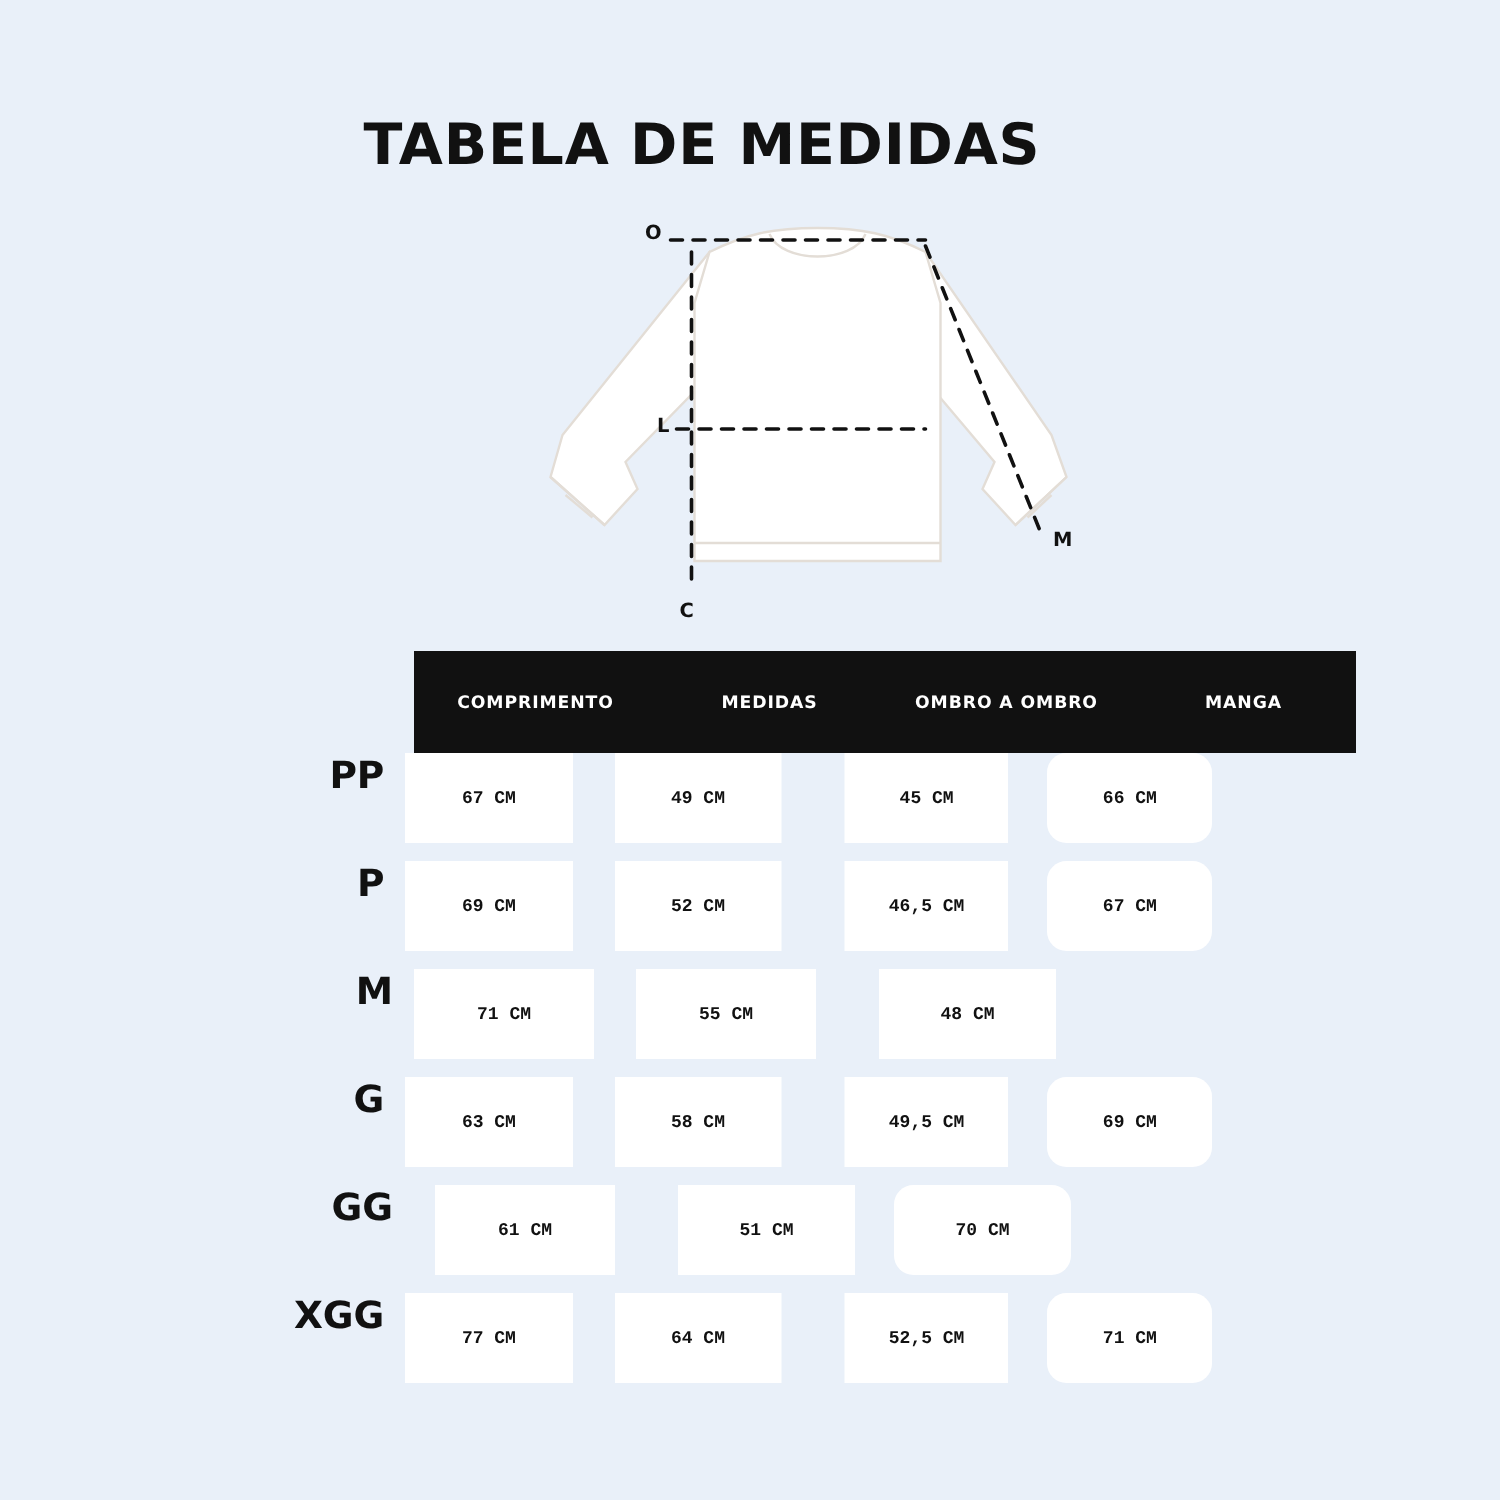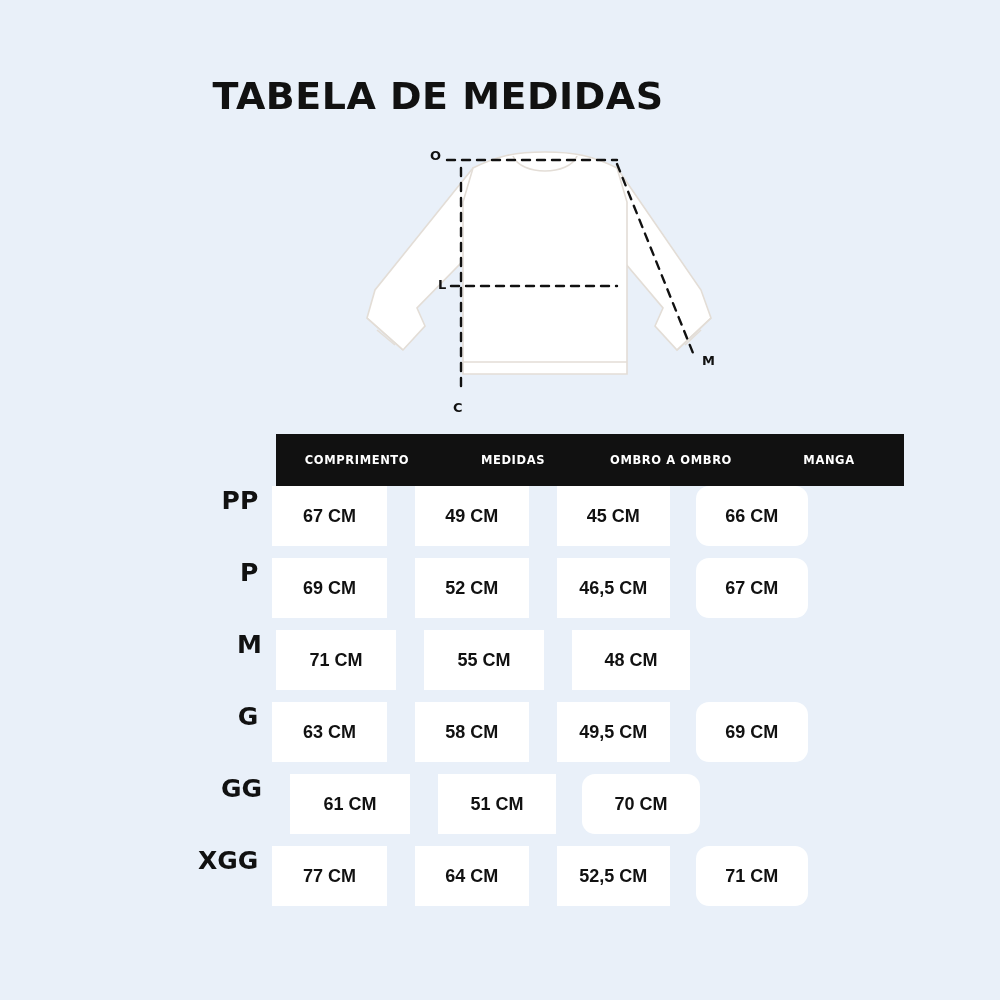--- a/index.html
+++ b/index.html
@@ -25,20 +25,21 @@
     position: absolute;
     top: 74px;
     left: 0;
     width: 876px;
     text-align: center;
     font-size: 38px;
     font-weight: 800;
     letter-spacing: 0.5px;
     color: #111111;
     font-family: "DejaVu Sans", sans-serif;
+    padding-left: 30px;
   }
 
   
   .illus {
     position: absolute;
     top: 138px;
     left: 355px;
     width: 400px;
     height: 285px;
   }
@@ -59,21 +60,21 @@
   
   .table-wrap {
     position: absolute;
     top: 434px;
     left: 182px;
     width: 640px;
   }
   .thead {
     display: flex;
     background: #111111;
-    height: 52px;
+    height: 68px;
     width: 628px;
     margin-left: 94px;
     align-items: center;
   }
   .th {
     color: #ffffff;
     font-size: 11.5px;
     font-weight: 700;
     letter-spacing: 0.6px;
     text-align: center;
@@ -99,29 +100,29 @@
     font-weight: 800;
     color: #111111;
     font-family: "DejaVu Sans", sans-serif;
   }
   .cell {
     height: 60px;
     background: #ffffff;
     display: flex;
     align-items: center;
     justify-content: center;
-    font-size: 18px;
+    font-size: 12px;
     font-weight: 700;
     color: #111111;
-    font-family: Liberation Sans, sans-serif;
+    font-family: Liberation Mono, monospace;
     margin-right: 14px;
   }
   .c0 { width: 120px; }
   .c1 { width: 120px; margin-left: 14px;}
-  .c2 { width: 118px; margin-left: 14px;}
+  .c2 { width: 118px; margin-left: 28px;}
   .c3 { width: 118px; margin-left: 12px; border-radius: 13px;}
 </style>
 </head>
 <body>
 
 <div class="page">
 
   <div class="title">TABELA DE MEDIDAS</div>
 
   <div class="illus">

